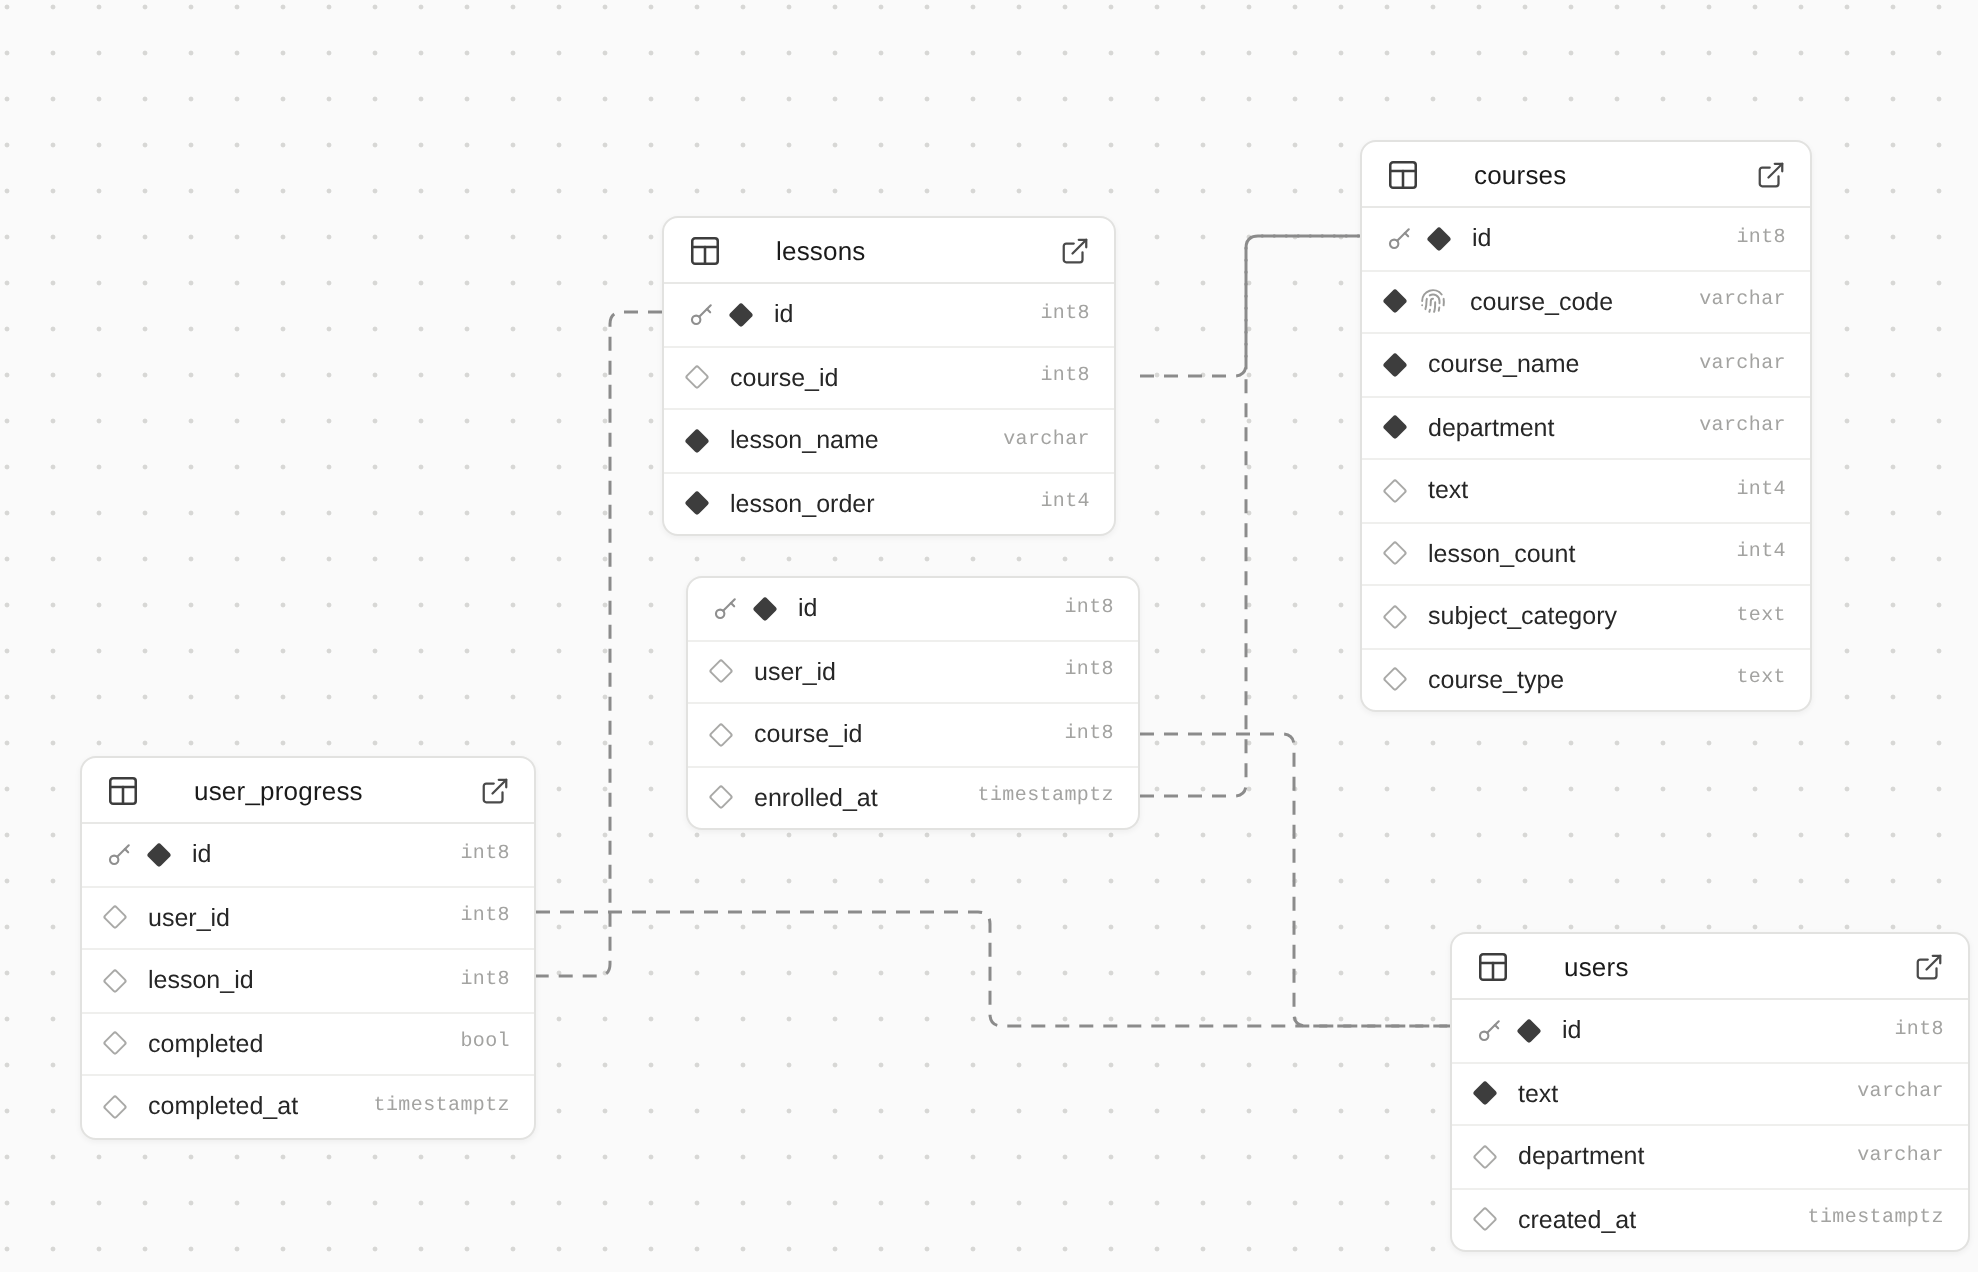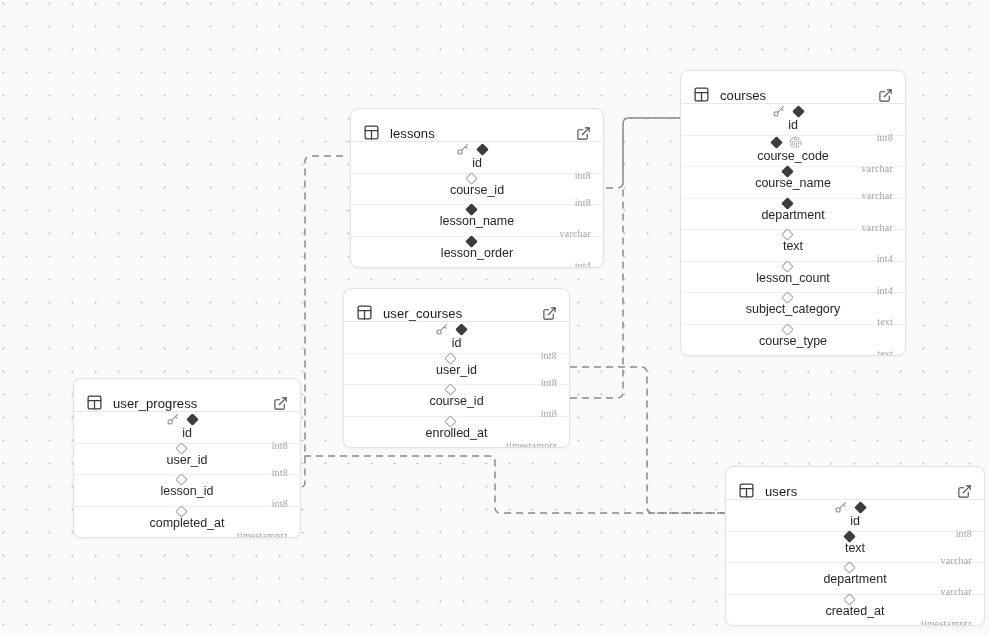--- a/index.html
+++ b/index.html
@@ -17,49 +17,49 @@
   #edges path{fill:none;stroke:#8b8b8b;stroke-width:1.5;stroke-dasharray:7 5;}
   .table-card{
     position:absolute;z-index:1;
     background:#ffffff;
     border:1px solid #e2e2e0;
     border-radius:8px;
     box-shadow:0 1px 3px rgba(0,0,0,0.05);
     box-sizing:border-box;
     overflow:hidden;
   }
-  .pos-lessons{left:350px;top:108px;width:254px;}
+  .pos-lessons{left:331px;top:108px;width:227px;}
   .pos-user_courses{left:343px;top:288px;width:227px;}
   .pos-courses{left:680px;top:70px;width:226px;}
-  .pos-user_progress{left:40px;top:378px;width:228px;margin-left:33px;}
+  .pos-user_progress{left:40px;top:378px;width:228px;}
   .pos-users{left:725px;top:466px;width:260px;}
   .card-header{
-    height:32px;display:flex;align-items:flex-end;
-    padding:0 12px;gap:10px;
+    height:32px;display:flex;align-items:center;
+    padding:0 12px;gap:27px;
     border-bottom:1px solid #e8e8e6;
   }
   .card-title{
     font-size:13px;color:#1a1a1a;font-weight:500;letter-spacing:0.1px;
   }
   .hdr-link{
     margin-left:auto;display:flex;align-items:center;justify-content:center;
     background:none;border:none;padding:0;cursor:pointer;
   }
   .row{
     height:30.5px;display:flex;align-items:center;
-    padding:0 12px;border-top:1px solid #efefed;flex-direction:column;
+    padding:0 12px;border-top:1px solid #efefed;
   }
   .row:first-child{border-top:none;}
   .row-icons{display:flex;align-items:center;gap:8px;margin-right:12px;flex:0 0 auto;}
   .diamond{width:9px;height:9px;flex:0 0 auto;transform:rotate(45deg);border-radius:1.5px;box-sizing:border-box;}
   .diamond.filled{background:#3d3d3d;}
   .diamond.open{background:#ffffff;border:1.4px solid #a9a9a7;}
   .col-name{font-size:12.5px;color:#262626;white-space:nowrap;}
   .col-type{
-    margin-left:auto;font-family:Liberation Serif, serif;
+    margin-left:auto;font-family:Liberation Mono, monospace;
     font-size:10px;color:#a3a3a1;letter-spacing:0.2px;white-space:nowrap;
   }
   svg.icon{display:block;flex:0 0 auto;}
 </style>
 </head>
 <body>
 
 <div id="canvas">
 
   <svg id="edges" width="989" height="636" viewBox="0 0 989 636">
@@ -116,35 +116,20 @@
         <div class="row">
         <span class="row-icons">
             <span class="diamond filled"></span>
           </span>
         <span class="col-name">lesson_order</span>
         <span class="col-type">int4</span>
       </div>
       </div>
     </div>
   <div class="table-card pos-user_courses">
-      <div class="card-header">
-      <svg class="icon" width="17" height="17" viewBox="0 0 24 24" fill="none" stroke="#3d3d3d" stroke-width="1.8" stroke-linecap="round" stroke-linejoin="round">
-          <rect x="3" y="3" width="18" height="18" rx="2"></rect>
-          <path d="M3 9.2h18"></path>
-          <path d="M12 9.2V21"></path>
-        </svg>
-      <span class="card-title">user_courses</span>
-      <button class="hdr-link">
-          <svg class="icon" width="15" height="15" viewBox="0 0 24 24" fill="none" stroke="#4a4a4a" stroke-width="1.8" stroke-linecap="round" stroke-linejoin="round">
-            <path d="M15 3h6v6"></path>
-            <path d="M10 14 21 3"></path>
-            <path d="M18 13v6a2 2 0 0 1-2 2H5a2 2 0 0 1-2-2V8a2 2 0 0 1 2-2h6"></path>
-          </svg>
-        </button>
-    </div>
     <div class="card-rows">
         <div class="row">
         <span class="row-icons">
             <svg class="icon" width="14" height="14" viewBox="0 0 24 24" fill="none" stroke="#8f8f8f" stroke-width="1.8" stroke-linecap="round" stroke-linejoin="round">
               <circle cx="7" cy="17" r="3.6"></circle>
               <path d="M9.6 14.4 19.5 4.5"></path>
               <path d="M16.2 7.8 19 10.6"></path>
             </svg>
             <span class="diamond filled"></span>
           </span>
@@ -305,20 +290,27 @@
         <span class="row-icons">
             <span class="diamond open"></span>
           </span>
         <span class="col-name">lesson_id</span>
         <span class="col-type">int8</span>
       </div>
         <div class="row">
         <span class="row-icons">
             <span class="diamond open"></span>
           </span>
+        <span class="col-name">completed</span>
+        <span class="col-type">bool</span>
+      </div>
+        <div class="row">
+        <span class="row-icons">
+            <span class="diamond open"></span>
+          </span>
         <span class="col-name">completed_at</span>
         <span class="col-type">timestamptz</span>
       </div>
       </div>
     </div>
   <div class="table-card pos-users">
       <div class="card-header">
       <svg class="icon" width="17" height="17" viewBox="0 0 24 24" fill="none" stroke="#3d3d3d" stroke-width="1.8" stroke-linecap="round" stroke-linejoin="round">
           <rect x="3" y="3" width="18" height="18" rx="2"></rect>
           <path d="M3 9.2h18"></path>

